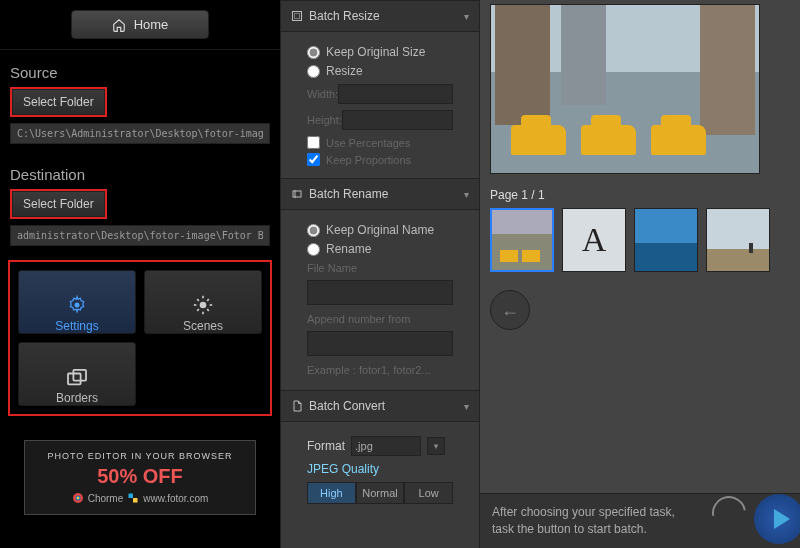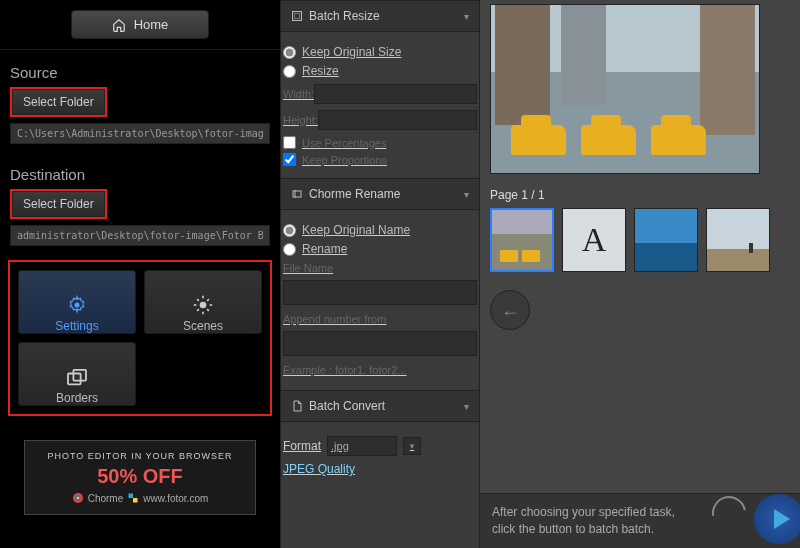--- a/index.html
+++ b/index.html
@@ -18,21 +18,21 @@
 .tilegrid-wrap { border:2px solid #d22; margin:6px 8px; }
 .tile { background:linear-gradient(#333,#262626); border:1px solid #1a1a1a; border-radius:3px; height:64px; display:flex; flex-direction:column; align-items:center; justify-content:flex-end; gap:4px; color:#bbb; font-size:12px; cursor:pointer; }
 .tile.active { background:linear-gradient(#2a3a55,#1a2a45); color:#4a9fff; }
 .tile.active .tile-text{ color:#4a9fff; }
 .promo { margin:18px 24px 0; background:#1a1a1a; border:1px solid #444; padding:10px 8px; text-align:center; }
 .promo-top { font-size:9px; letter-spacing:1px; color:#ccc; }
 .promo-off { font-size:20px; color:#e55; font-weight:bold; margin:4px 0; }
 .promo-bot { font-size:10px; color:#aaa; display:flex; align-items:center; justify-content:center; gap:4px;}
 .accordion-header { background:#333; border-top:1px solid #222; border-bottom:1px solid #222; padding:8px 10px; display:flex; align-items:center; gap:6px; color:#ccc; font-size:12px; cursor:pointer; position:relative;}
 .accordion-header::after{content:"▾"; position:absolute; right:10px; color:#888; font-size:10px;}
-.acc-body { padding:8px 2px;text-decoration:underline; }
+.acc-body { padding:8px 26px; }
 .radio-row { display:flex; align-items:center; gap:6px; margin:5px 0; color:#bbb; }
 .radio-row input[type=radio]{ accent-color:#888; }
 .field-row { display:flex; align-items:center; margin:6px 0; color:#777; font-size:11px; }
 .field-row input[type=text]{ flex:1; background:#2e2e2e; border:1px solid #222; padding:3px; color:#888; font-size:11px; width:80px;}
 .checkbox-row { display:flex; align-items:center; gap:6px; margin:4px 0; color:#777; font-size:11px; }
 .dim{color:#666;}
 .format-row{display:flex;align-items:center;gap:6px;margin:6px 0;}
 .format-row input{width:70px;background:#2e2e2e;border:1px solid #222;padding:3px;color:#aaa;font-size:11px;}
 .qual-btns{display:flex;margin-top:6px;}
 .qual-btn{flex:1;background:#333;border:1px solid #222;padding:4px 0;color:#aaa;font-size:11px;text-align:center;cursor:pointer;}
@@ -187,21 +187,21 @@
       </label>
   </div>
 
   <div class="accordion-header">
     <span>
         <svg width="12" height="12" viewBox="0 0 24 24" fill="none" stroke="#bbb" stroke-width="2">
           <rect x="4" y="6" width="16" height="12"></rect>
           <line x1="8" y1="4" x2="8" y2="20"></line>
         </svg>
       </span>
-    <span>Chorme Rename</span>
+    <span>Batch Rename</span>
   </div>
   <div class="acc-body">
     <label class="radio-row">
         <input type="radio" name="rn" checked="" style="">
         <span>Keep Original Name</span>
       </label>
     <label class="radio-row">
         <input type="radio" name="rn" style="">
         <span>Rename</span>
       </label>
@@ -221,20 +221,25 @@
       </span>
     <span>Batch Convert</span>
   </div>
   <div class="acc-body">
     <div class="format-row">
       <span>Format</span>
       <input type="text" value=".jpg" style="">
       <span class="dropdown-arrow">▾</span>
     </div>
     <div style="color:#7dd3fc;margin:6px 0;">JPEG Quality</div>
+    <div class="qual-btns">
+      <div class="qual-btn active">High</div>
+      <div class="qual-btn">Normal</div>
+      <div class="qual-btn">Low</div>
+    </div>
   </div>
 </div>
 
 <div class="right">
   <div class="preview">
     <div class="preview-img">
       <div class="bldg" style="left:4px;height:120px;width:55px;background:#7a6a5a;"></div>
       <div class="bldg" style="left:70px;height:100px;width:45px;"></div>
       <div class="bldg" style="right:4px;height:130px;width:55px;background:#8a7a6a;"></div>
       <div class="taxi" style="left:20px;"></div>
@@ -258,18 +263,18 @@
     <div class="thumb">
         <div style="position:absolute;inset:0;background:linear-gradient(#c8d4dc 65%,#9a8a6a 65%);"></div>
         <div style="position:absolute;bottom:18px;right:16px;width:4px;height:10px;background:#333;"></div>
       </div>
   </div>
   <div class="nav-arrow">←</div>
 
   <div class="footer">
     <div class="footer-text">
       <div>After choosing your specified task,</div>
-      <div>click the button to batch batch.</div>
+      <div>task the button to start batch.</div>
     </div>
     <div class="arrow-curve"></div>
     <div class="play"></div>
   </div>
 </div>
 
 </body></html>

